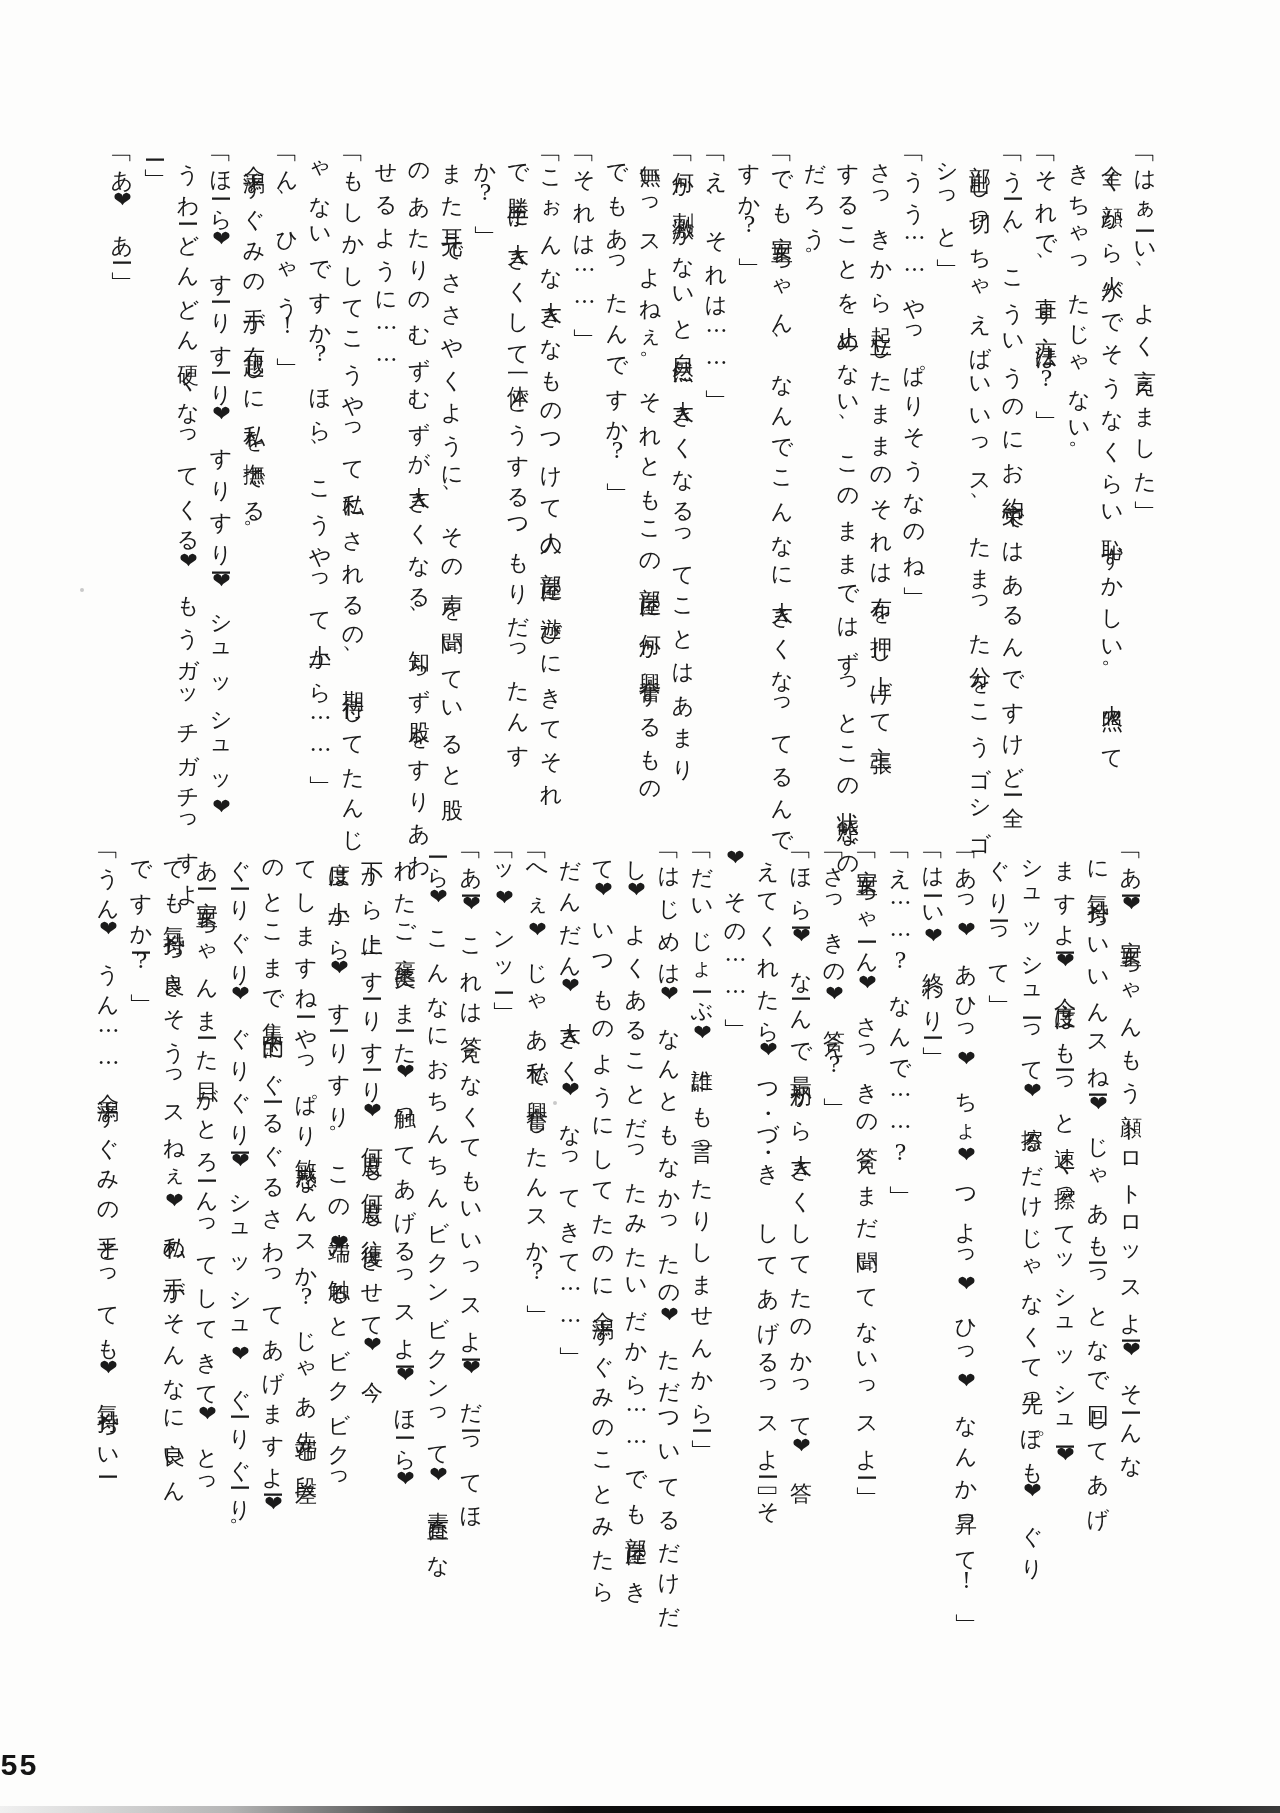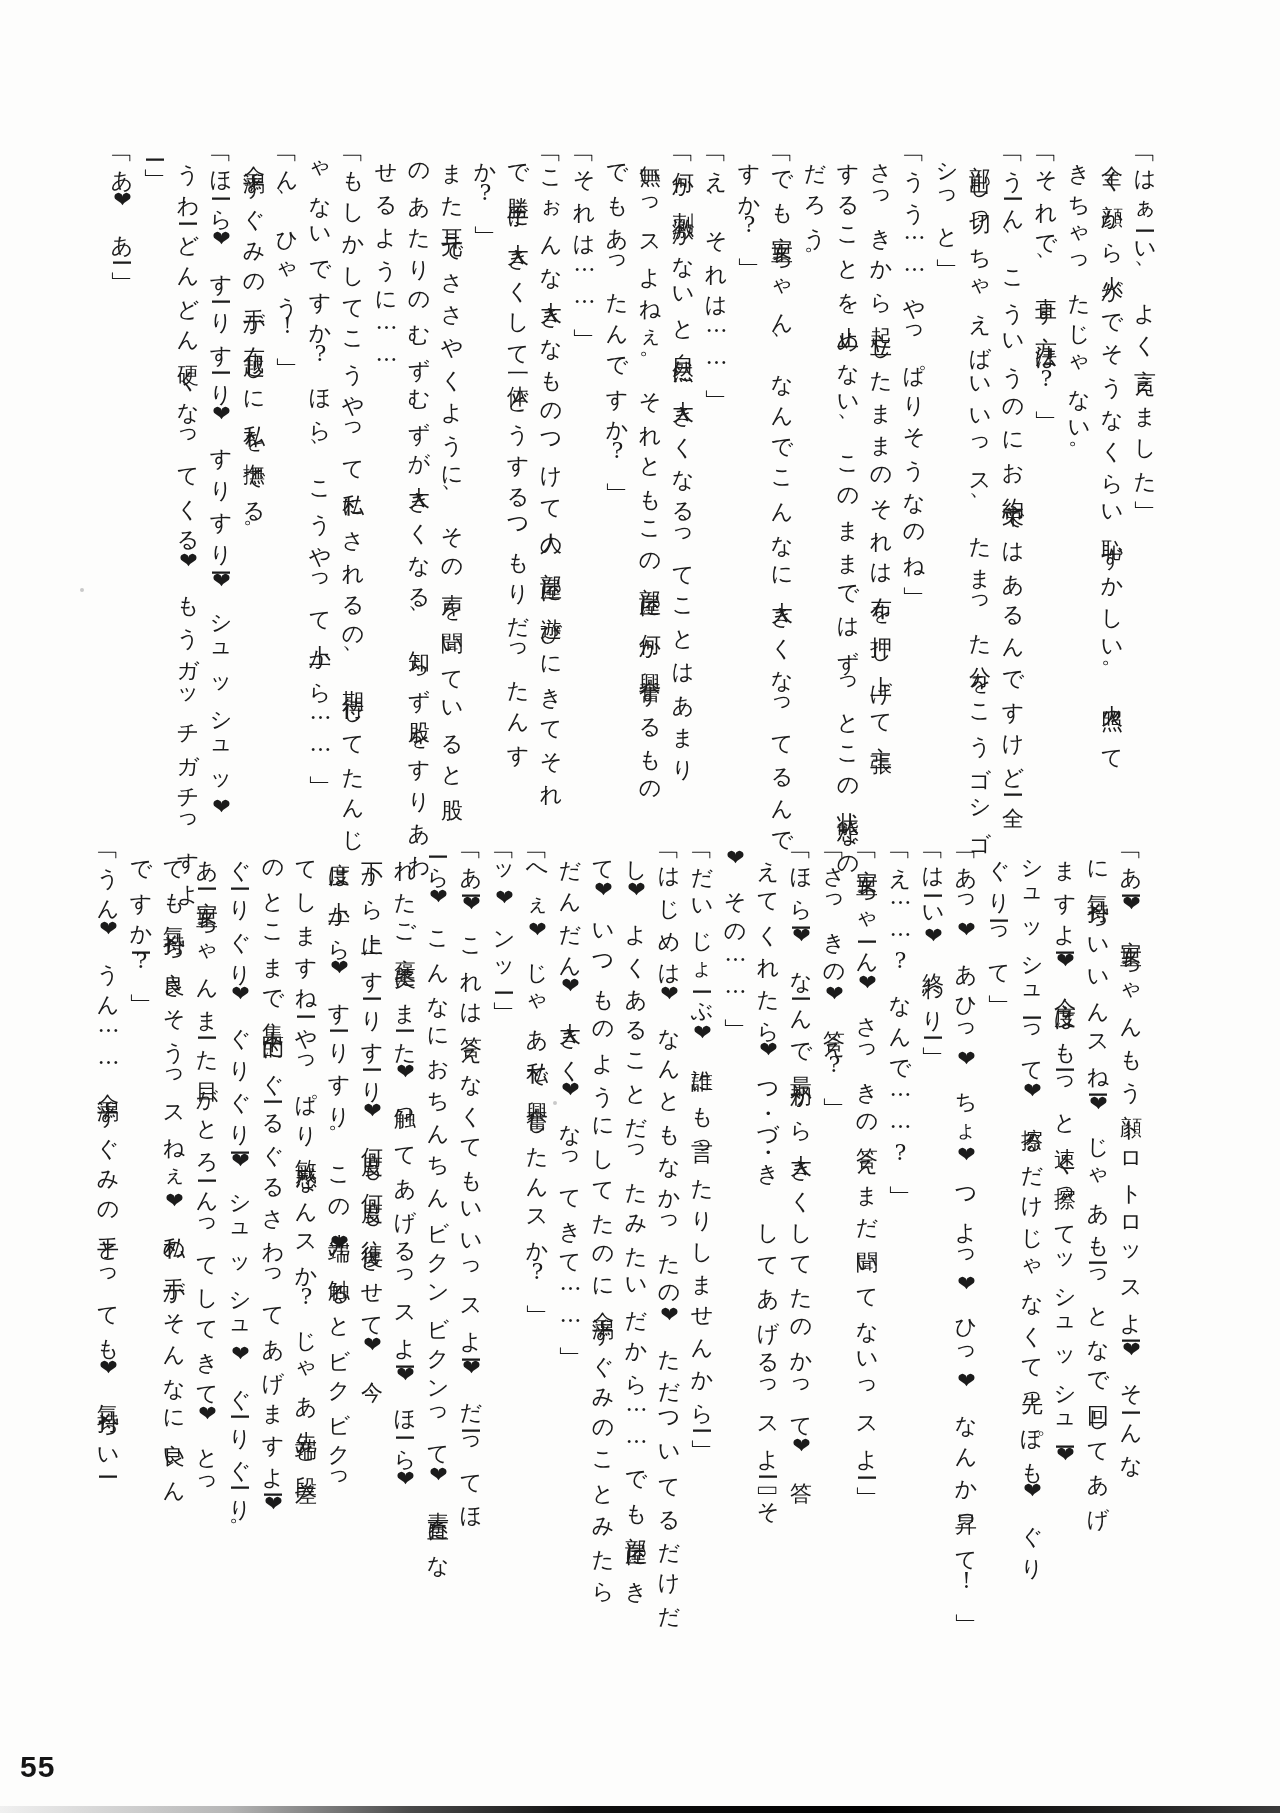--- a/index.html
+++ b/index.html
@@ -33,23 +33,23 @@
   .vblock-bottom {
     top: 845px;
     right: 132px;
     height: 865px;
   }
   .vline {
     display: block;
   }
   .page-number {
     position: absolute;
-    left: 20px;
+    left: 0;
     top: 1750px;
-    font-family: Liberation Sans, sans-serif;
+    font-family: Liberation Mono, monospace;
     font-size: 30px;
     font-weight: 600;
     color: #151515;
     letter-spacing: 1px;
   }
   .scan-edge-bottom {
     position: absolute;
     left: 0;
     right: 0;
     bottom: 0;

